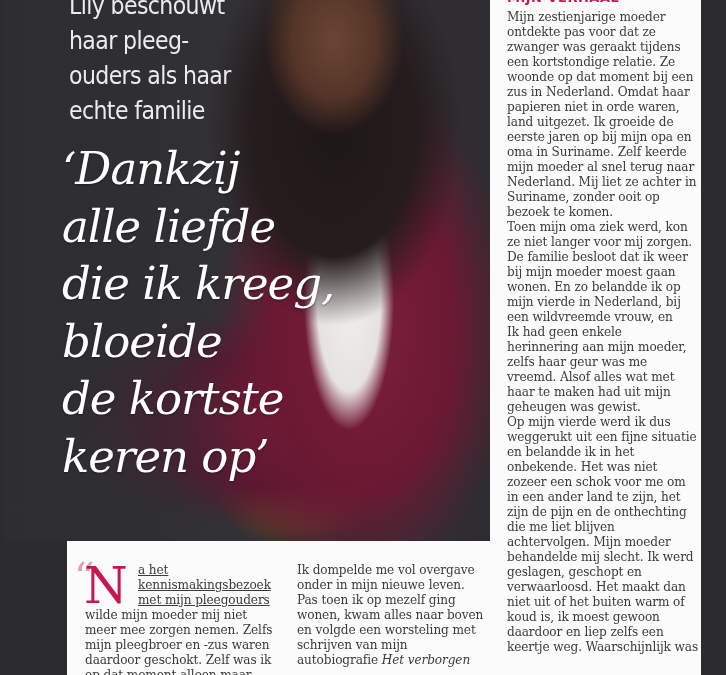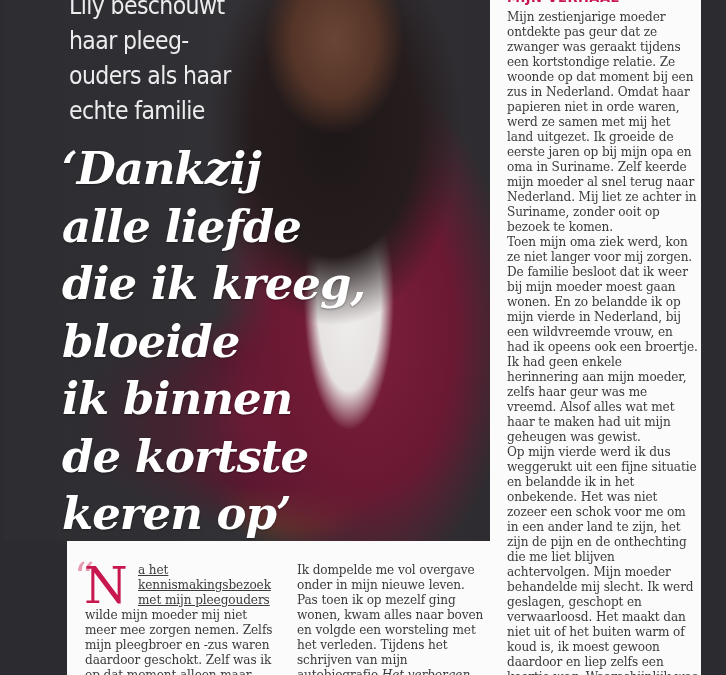--- a/index.html
+++ b/index.html
@@ -33,21 +33,21 @@
       font-family: "DejaVu Sans", sans-serif;
       font-size: 24.5px; line-height: 35px; letter-spacing: -0.6px;
       font-stretch: condensed;
     }
     .intro span { display: block; white-space: nowrap; }
 
     .quote {
       position: absolute; left: 58px; top: 140px; width: 320px;
       color: #ffffff;
       font-family: "DejaVu Serif", serif;
-      font-weight: bold; font-style: italic;
+      font-weight: normal; font-style: italic;
       font-size: 45px; line-height: 57.5px; letter-spacing: -1px;
       text-shadow: 0 1px 2px rgba(0,0,0,0.35);
     }
     .quote span { display: block; white-space: nowrap; }
 
     
     .col-right {
       position: absolute; left: 486px; top: 0; width: 211px; height: 675px;
       background: #fbfbfb;
     }
@@ -96,52 +96,49 @@
     <span>haar pleeg-</span>
     <span>ouders als haar</span>
     <span>echte familie</span>
   </div>
 
   <div class="quote">
     <span>‘Dankzij</span>
     <span>alle liefde</span>
     <span>die ik kreeg,</span>
     <span>bloeide</span>
-    <span>ik binnen</span>
     <span>de kortste</span>
     <span>keren op’</span>
   </div>
 
   <div class="col-right"></div>
   <div class="section-label">MIJN VERHAAL</div>
 
   <div class="body-text right-text">
     <span>Mijn zestienjarige moeder</span>
-    <span>ontdekte pas geur dat ze</span>
+    <span>ontdekte pas voor dat ze</span>
     <span>zwanger was geraakt tijdens</span>
     <span>een kortstondige relatie. Ze</span>
     <span>woonde op dat moment bij een</span>
     <span>zus in Nederland. Omdat haar</span>
     <span>papieren niet in orde waren,</span>
-    <span>werd ze samen met mij het</span>
     <span>land uitgezet. Ik groeide de</span>
     <span>eerste jaren op bij mijn opa en</span>
     <span>oma in Suriname. Zelf keerde</span>
     <span>mijn moeder al snel terug naar</span>
     <span>Nederland. Mij liet ze achter in</span>
     <span>Suriname, zonder ooit op</span>
     <span>bezoek te komen.</span>
     <span>Toen mijn oma ziek werd, kon</span>
     <span>ze niet langer voor mij zorgen.</span>
     <span>De familie besloot dat ik weer</span>
     <span>bij mijn moeder moest gaan</span>
     <span>wonen. En zo belandde ik op</span>
     <span>mijn vierde in Nederland, bij</span>
     <span>een wildvreemde vrouw, en</span>
-    <span>had ik opeens ook een broertje.</span>
     <span>Ik had geen enkele</span>
     <span>herinnering aan mijn moeder,</span>
     <span>zelfs haar geur was me</span>
     <span>vreemd. Alsof alles wat met</span>
     <span>haar te maken had uit mijn</span>
     <span>geheugen was gewist.</span>
     <span>Op mijn vierde werd ik dus</span>
     <span>weggerukt uit een fijne situatie</span>
     <span>en belandde ik in het</span>
     <span>onbekende. Het was niet</span>
@@ -176,18 +173,17 @@
     <span>daardoor geschokt. Zelf was ik</span>
     <span>op dat moment alleen maar</span>
   </div>
 
   <div class="body-text col2">
     <span>Ik dompelde me vol overgave</span>
     <span>onder in mijn nieuwe leven.</span>
     <span>Pas toen ik op mezelf ging</span>
     <span>wonen, kwam alles naar boven</span>
     <span>en volgde een worsteling met</span>
-    <span>het verleden. Tijdens het</span>
     <span>schrijven van mijn</span>
     <span><span style="display:inline">autobiografie </span><span style="display:inline" class="em">Het verborgen</span></span>
   </div>
 
 </div>
 
 </body></html>

